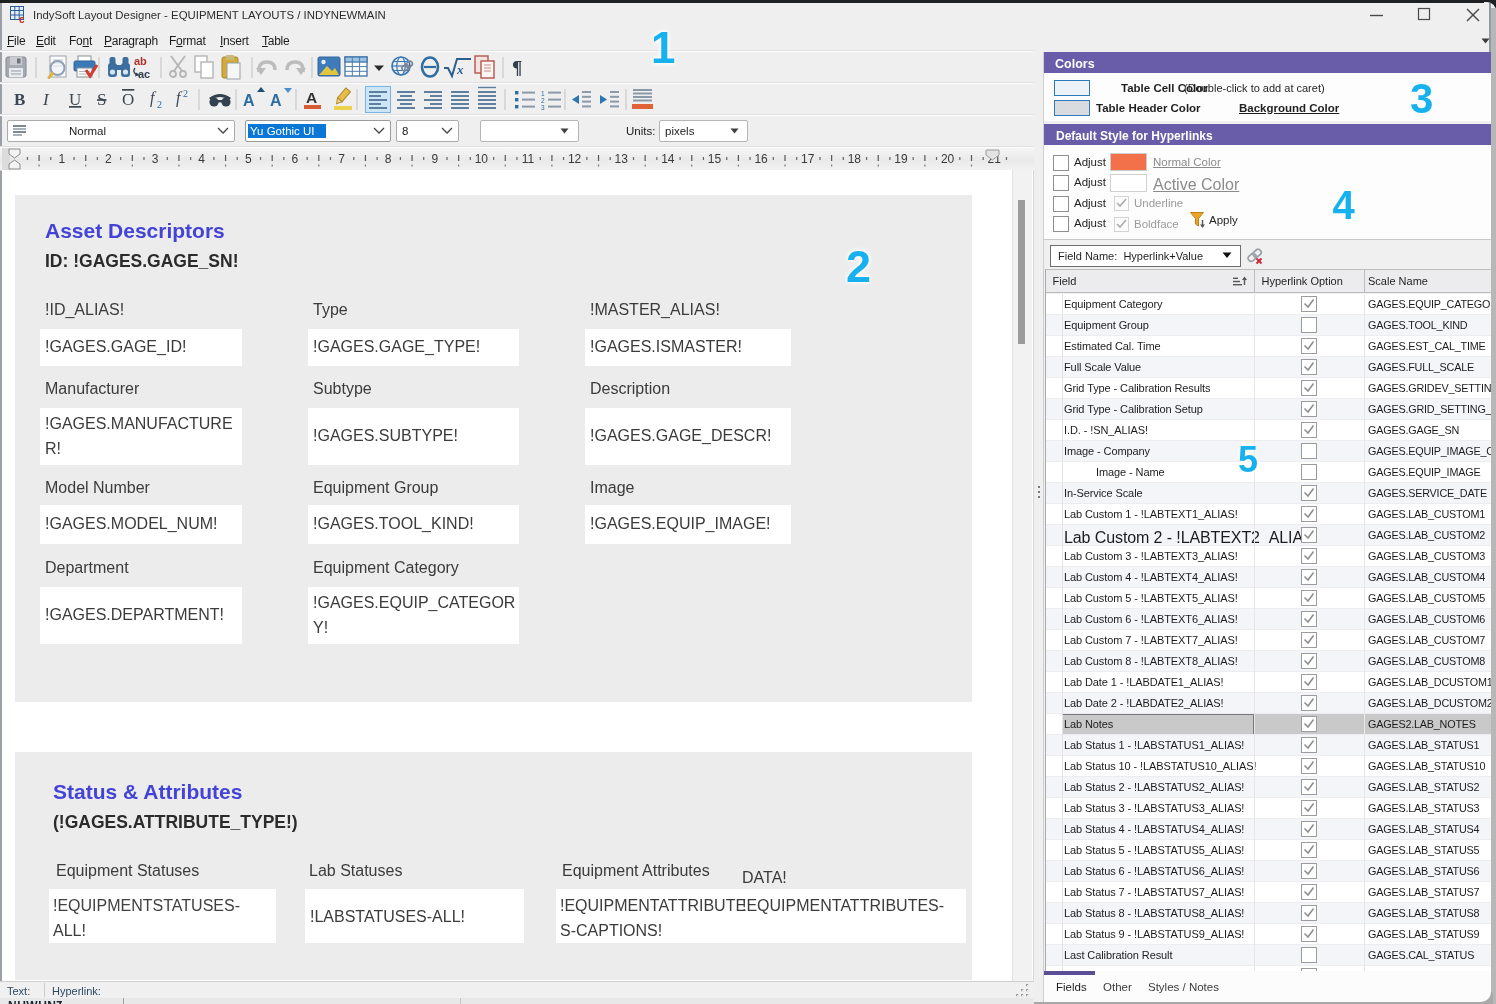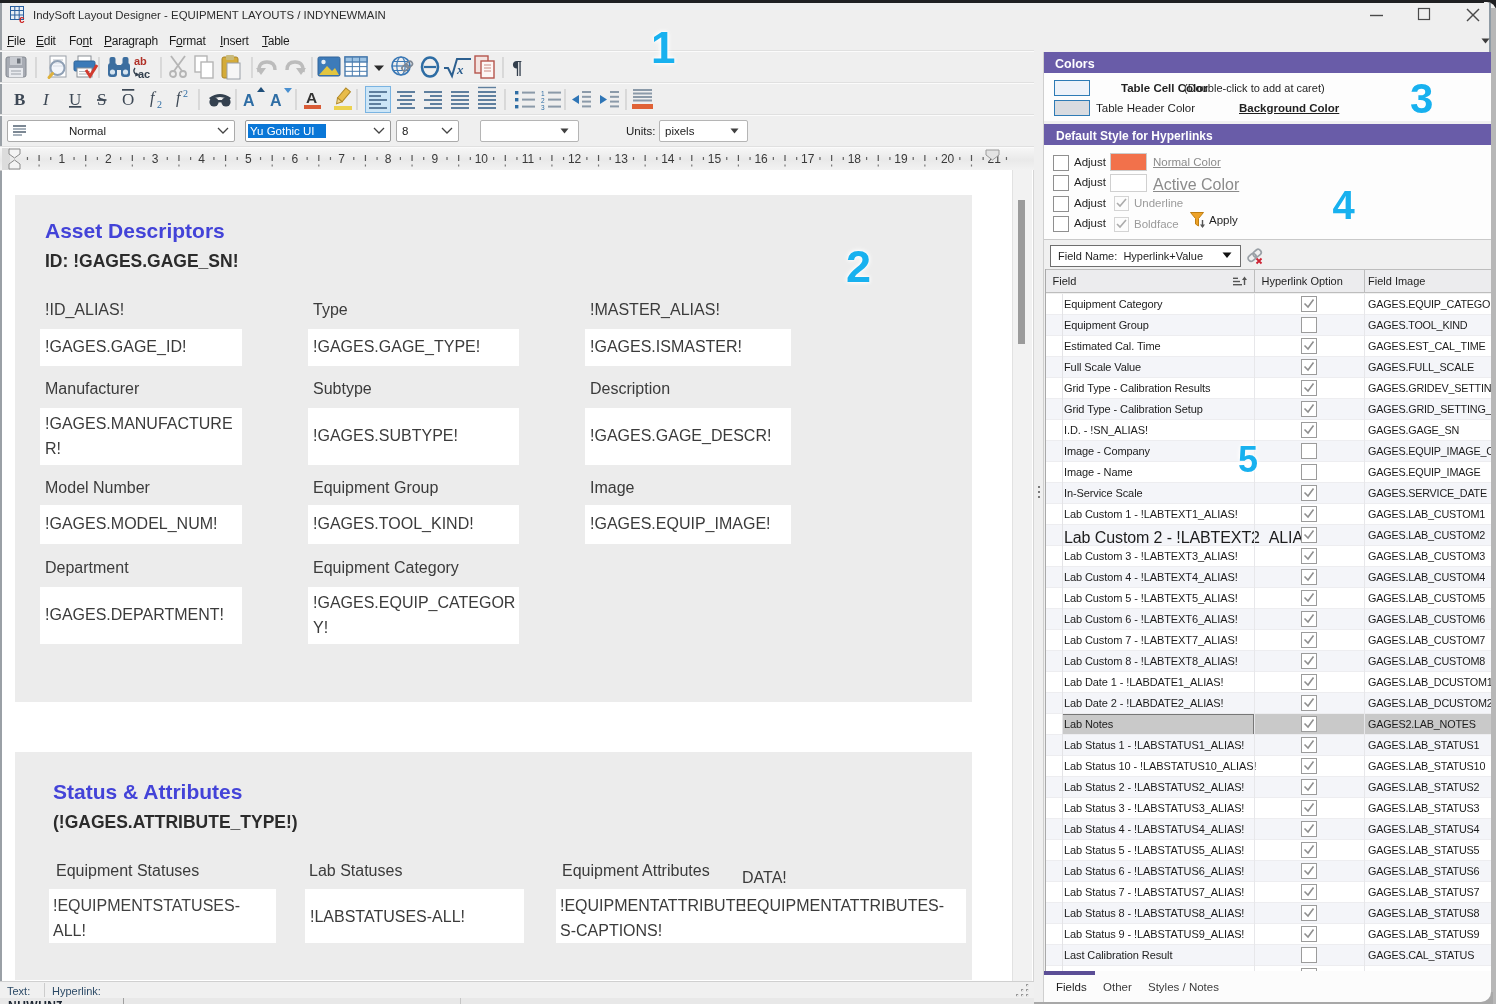--- a/index.html
+++ b/index.html
@@ -487,21 +487,21 @@
 <div class="abs" style="left:1037.5px;top:491px;width:2.4px;height:2.4px;background:#7a7a7a;"></div>
 <div class="abs" style="left:1037.5px;top:496px;width:2.4px;height:2.4px;background:#7a7a7a;"></div>
     <div class="abs" style="left:1043px;top:52px;width:1px;height:950px;background:#cfcfcf;"></div>
 <div class="abs" style="left:1044px;top:52px;width:447px;height:950px;background:#f0f0f0;"></div>
 <div class="abs" style="left:1044px;top:52px;width:447px;height:21px;background:#695ca8;"></div>
 <div class="tx" style="left:1055px;top:56.5px;font-size:12.5px;color:#fff;font-weight:bold;">Colors</div>
 <div class="abs" style="left:1044px;top:73px;width:447px;height:47.5px;background:#fdfdfd;"></div>
 <div class="abs" style="left:1053.5px;top:80px;width:36px;height:16px;background:#edf2f9;border:1.6px solid #2e7bb5;box-sizing:border-box;"></div>
 <div class="abs" style="left:1053.5px;top:99.5px;width:36px;height:16px;background:#d8dbe0;border:1.6px solid #2e7bb5;box-sizing:border-box;"></div>
 <div class="tx" style="left:1096px;top:82px;font-size:11.5px;color:#1f1f1f;font-weight:bold;margin-left:25px;">Table Cell Color</div>
-<div class="tx" style="left:1096px;top:101.5px;font-size:11.5px;color:#1f1f1f;font-weight:normal;">Table Header Color</div>
+<div class="tx" style="left:1096px;top:101.5px;font-size:11.5px;color:#1f1f1f;font-weight:bold;">Table Header Color</div>
 <div class="tx" style="left:1184px;top:82px;font-size:11px;color:#1f1f1f;font-weight:normal;">(Double-click to add at caret)</div>
 <div class="tx" style="left:1239px;top:101.5px;font-size:11.5px;color:#1f1f1f;font-weight:bold;text-decoration:underline;">Background Color</div>
 <div class="abs" style="left:1044px;top:124px;width:447px;height:21px;background:#695ca8;"></div>
 <div class="tx" style="left:1056px;top:128.5px;font-size:12px;color:#fff;font-weight:bold;">Default Style for Hyperlinks</div>
 <div class="abs" style="left:1044px;top:145px;width:447px;height:94px;background:#fdfdfd;"></div>
 <div class="abs" style="left:1053px;top:154.5px;width:14px;height:14px;background:#fff;border:1px solid #8f8f8f;"></div>
 <div class="tx" style="left:1074px;top:155.5px;font-size:11.5px;color:#1f1f1f;font-weight:normal;">Adjust</div>
 <div class="abs" style="left:1053px;top:175px;width:14px;height:14px;background:#fff;border:1px solid #8f8f8f;"></div>
 <div class="tx" style="left:1074px;top:176px;font-size:11.5px;color:#1f1f1f;font-weight:normal;">Adjust</div>
 <div class="abs" style="left:1053px;top:195.5px;width:14px;height:14px;background:#fff;border:1px solid #8f8f8f;"></div>
@@ -537,21 +537,21 @@
 <svg class="abs" style="left:1246px;top:247px" width="18" height="18">
 <g transform="rotate(-40 9 8)">
 <rect x="1" y="5" width="8.5" height="6" rx="2.8" fill="none" stroke="#9aa0a6" stroke-width="1.7"></rect>
 <rect x="7.5" y="5" width="8.5" height="6" rx="2.8" fill="none" stroke="#9aa0a6" stroke-width="1.7"></rect>
 </g>
 <path d="M10.5 11.5 L15.5 16.5 M15.5 11.5 L10.5 16.5" stroke="#cc2233" stroke-width="1.8"></path>
 </svg>
 <div class="abs" style="left:1046px;top:269px;width:445px;height:23.5px;background:#ececee;border-top:1px solid #bdbdbd;border-bottom:1px solid #bdbdbd;box-sizing:border-box;"></div>
 <div class="tx" style="left:1052.5px;top:274.5px;font-size:11px;color:#1f1f1f;font-weight:normal;">Field</div>
 <div class="tx" style="left:1261.5px;top:274.5px;font-size:11px;color:#1f1f1f;font-weight:normal;">Hyperlink Option</div>
-<div class="tx" style="left:1368px;top:274.5px;font-size:11px;color:#1f1f1f;font-weight:normal;">Field Image</div>
+<div class="tx" style="left:1368px;top:274.5px;font-size:11px;color:#1f1f1f;font-weight:normal;">Scale Name</div>
 <svg class="abs" style="left:1233px;top:276px" width="14" height="10">
 <rect x="0" y="8" width="9" height="1.4" fill="#555"></rect>
 <rect x="0" y="4.8" width="7" height="1.4" fill="#555"></rect>
 <rect x="0" y="1.6" width="5" height="1.4" fill="#555"></rect>
 <line x1="11.5" y1="9" x2="11.5" y2="2" stroke="#555" stroke-width="1.4"></line>
 <polygon points="9,4 14,4 11.5,0.5" fill="#555"></polygon>
 </svg>
 <div class="abs" style="left:1045.2px;top:269px;width:1px;height:702px;background:#a9a9a9;"></div>
 <div class="abs" style="left:1254px;top:270px;width:1px;height:21.5px;background:#bdbdbd;"></div>
 <div class="abs" style="left:1364px;top:270px;width:1px;height:21.5px;background:#bdbdbd;"></div>
@@ -608,21 +608,21 @@
 <svg style="position:absolute;left:257px;top:130px" width="12" height="11">
         <polyline points="1.5,5.5 5,9 10.5,1.5" fill="none" stroke="#8f8f8f" stroke-width="1.6"></polyline>
       </svg>
 <div style="position:absolute;left:0;top:146.5px;width:445px;height:1px;background:#ededf0;"></div>
 <div style="position:absolute;left:0;top:147px;width:445px;height:21px;background:#f4f5f9;"></div>
 <div class="tx" style="left:18px;top:151.5px;font-size:11px;letter-spacing:-0.1px;color:#1c1c1c;">Image - Company</div>
 <div class="tx" style="left:322px;top:151.8px;font-size:10.8px;letter-spacing:-0.2px;color:#1c1c1c;">GAGES.EQUIP_IMAGE_CO</div>
 <div style="position:absolute;left:255px;top:149.5px;width:14px;height:14px;background:#fff;border:1px solid #9b9b9b;"></div>
 <div style="position:absolute;left:0;top:167.5px;width:445px;height:1px;background:#ededf0;"></div>
 <div style="position:absolute;left:0;top:168px;width:445px;height:21px;background:#fff;"></div>
-<div class="tx" style="left:18px;top:172.5px;font-size:11px;letter-spacing:-0.1px;color:#1c1c1c;">Image - Name</div>
+<div class="tx" style="left:18px;top:172.5px;font-size:11px;letter-spacing:-0.1px;color:#1c1c1c;padding-left:32px;">Image - Name</div>
 <div class="tx" style="left:322px;top:172.8px;font-size:10.8px;letter-spacing:-0.2px;color:#1c1c1c;">GAGES.EQUIP_IMAGE</div>
 <div style="position:absolute;left:255px;top:170.5px;width:14px;height:14px;background:#fff;border:1px solid #9b9b9b;"></div>
 <div style="position:absolute;left:0;top:188.5px;width:445px;height:1px;background:#ededf0;"></div>
 <div style="position:absolute;left:0;top:189px;width:445px;height:21px;background:#f4f5f9;"></div>
 <div class="tx" style="left:18px;top:193.5px;font-size:11px;letter-spacing:-0.1px;color:#1c1c1c;">In-Service Scale</div>
 <div class="tx" style="left:322px;top:193.8px;font-size:10.8px;letter-spacing:-0.2px;color:#1c1c1c;">GAGES.SERVICE_DATE</div>
 <div style="position:absolute;left:255px;top:191.5px;width:14px;height:14px;background:#fff;border:1px solid #9b9b9b;"></div>
 <svg style="position:absolute;left:257px;top:193px" width="12" height="11">
         <polyline points="1.5,5.5 5,9 10.5,1.5" fill="none" stroke="#8f8f8f" stroke-width="1.6"></polyline>
       </svg>

